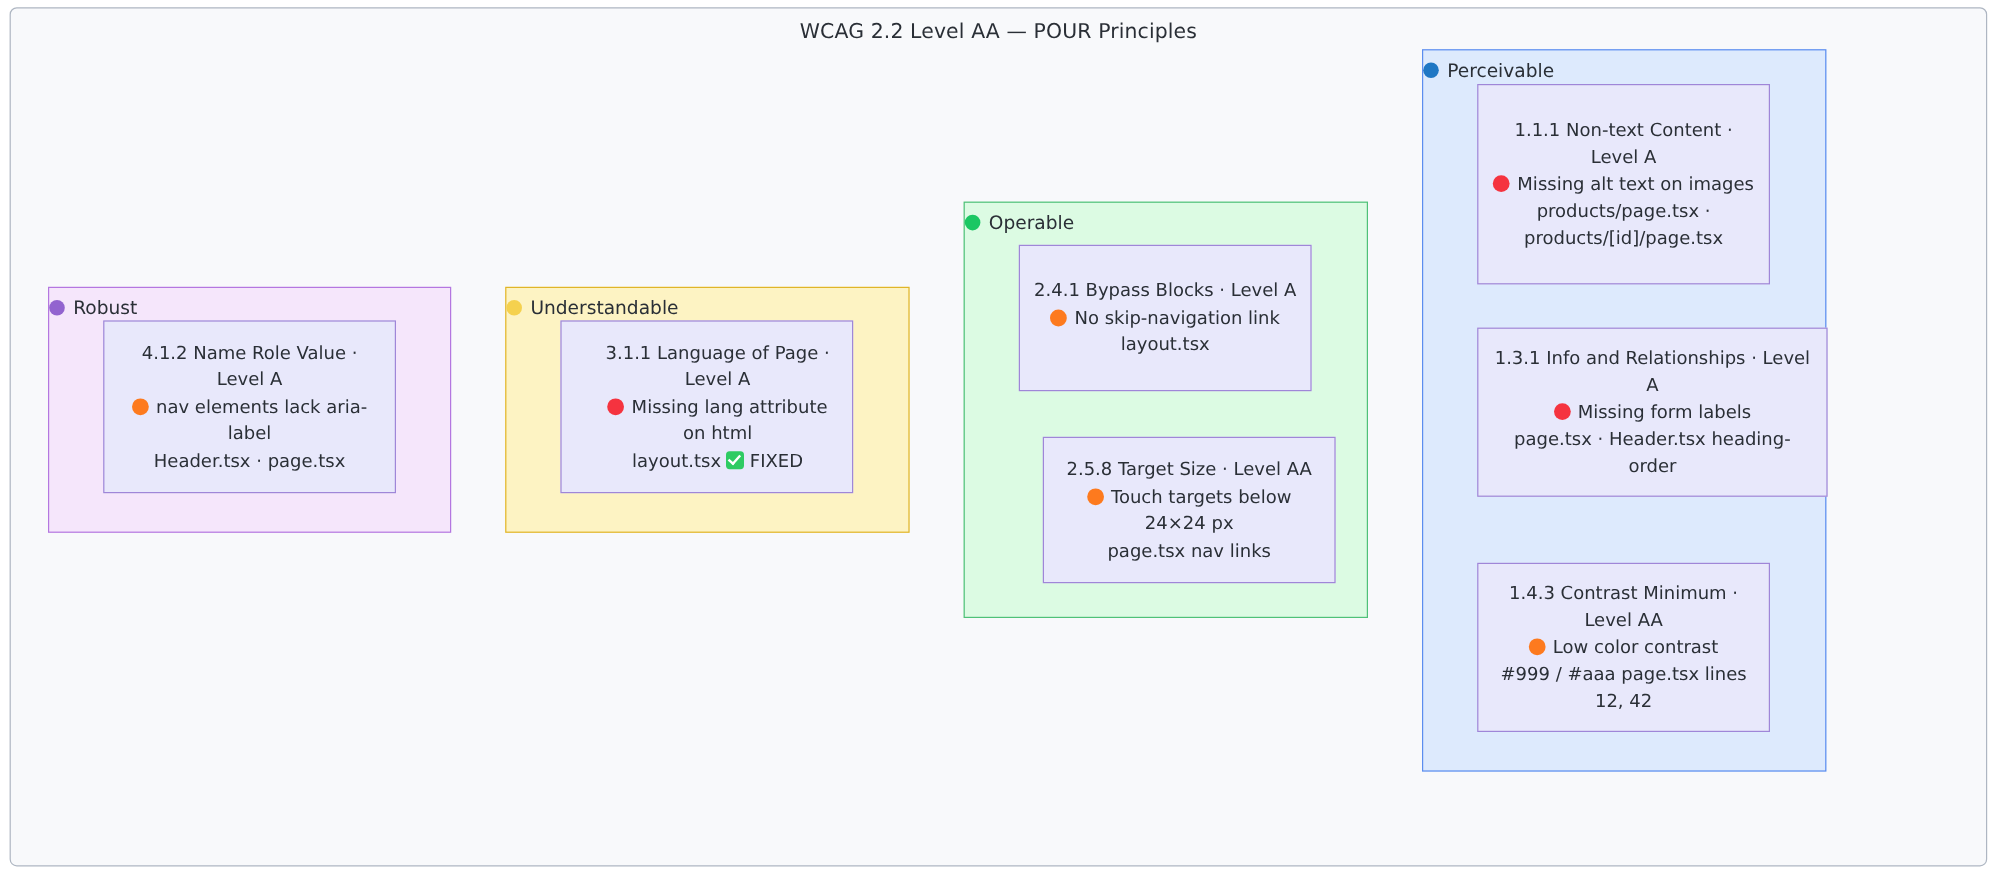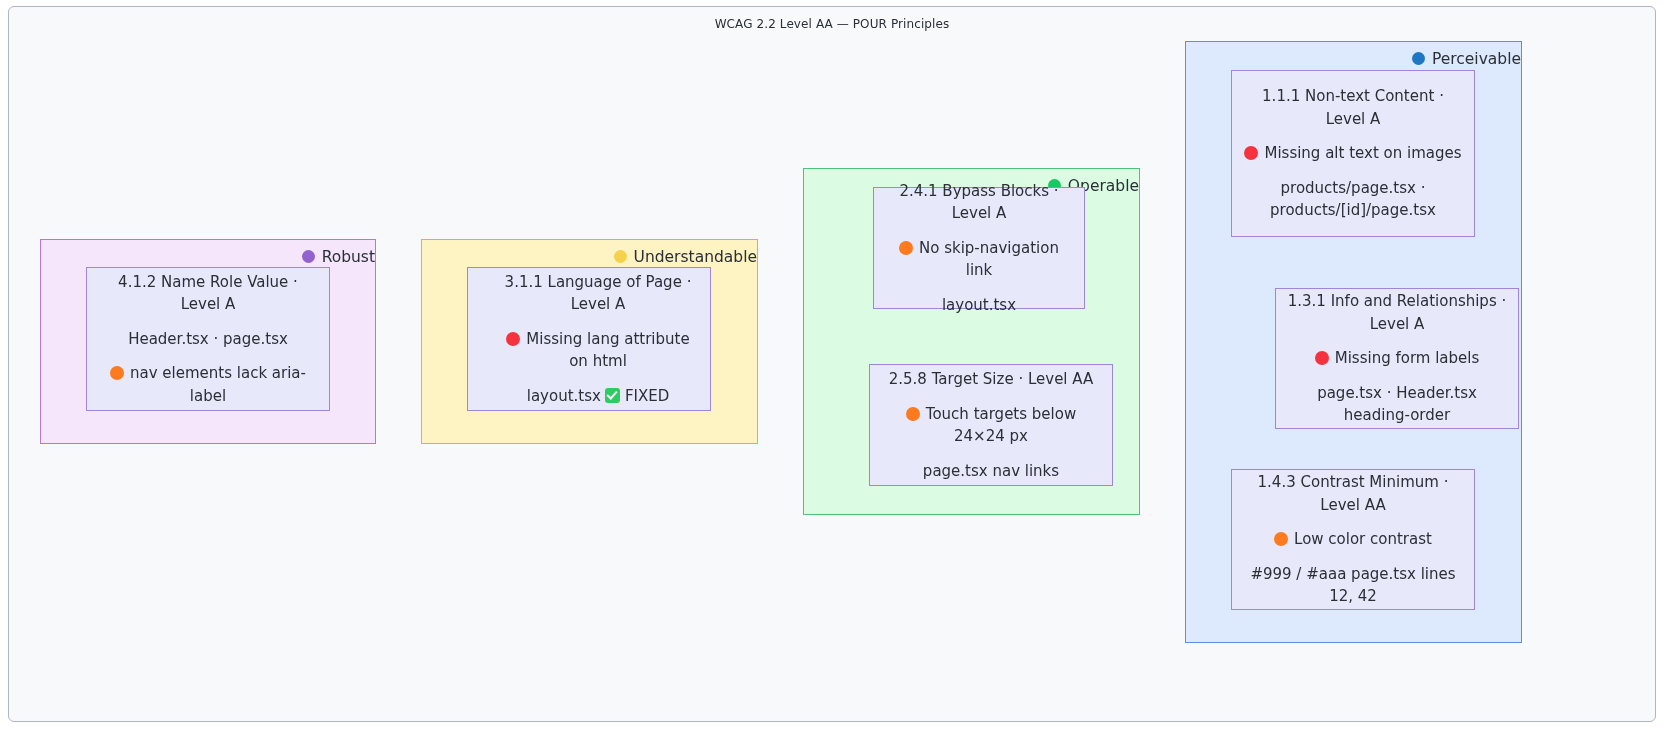--- a/index.html
+++ b/index.html
@@ -28,38 +28,38 @@
     background: #f8f9fb;
     border: 1.5px solid #aeb6c2;
     border-radius: 6px;
   }
   .diagram-title {
     position: absolute;
     left: 0;
     top: 10px;
     width: 100%;
     text-align: center;
-    font-size: 12px;
+    font-size: 17px;
     color: #2a2f36;
     letter-spacing: .1px;
   }
 
   
   .cluster {
     position: absolute;
     box-sizing: border-box;
     border-width: 1.5px;
     border-style: solid;
   }
   .cluster-title {
     position: absolute;
     left: 0;
     top: 8px;
     width: 100%;
-    text-align: right;
+    text-align: left;
     font-size: 15.5px;
     color: #2a2f36;
     white-space: nowrap;
   }
   .cluster-title .dot {
     display: inline-block;
     width: 13px;
     height: 13px;
     border-radius: 50%;
     vertical-align: -1px;
@@ -74,21 +74,20 @@
     border: 1.2px solid #9f86d8;
     display: flex;
     flex-direction: column;
     align-items: center;
     justify-content: center;
     text-align: center;
     font-size: 15px;
     line-height: 22.5px;
     color: #2a2f36;
     padding: 6px 10px;
-    gap: 12px;
   }
   .node .line {
     display: block;
     width: 100%;
   }
   .sev {
     display: inline-block;
     width: 14px;
     height: 14px;
     border-radius: 50%;
@@ -128,62 +127,62 @@
     <div class="diagram-title">WCAG 2.2 Level AA — POUR Principles</div>
   </div>
 
   <div class="cluster" style="left:40px; top:239px; width:336px; height:205px; background:#f5e6fb; border-color:#b477e0;">
     <div class="cluster-title">
       <span class="dot" style="background:#9263cf;"></span><span>Robust</span>
     </div>
   </div>
   <div class="node" style="left:86px; top:267px; width:244px; height:144px;">
     <span class="line">4.1.2 Name Role Value · Level A</span>
+    <span class="line"><span class="sev sev-warn"></span><span>nav elements lack aria-label</span></span>
     <span class="line">Header.tsx · page.tsx</span>
-    <span class="line"><span class="sev sev-warn"></span><span>nav elements lack aria-label</span></span>
   </div>
 
   <div class="cluster" style="left:421px; top:239px; width:337px; height:205px; background:#fdf3c3; border-color:#e0b528;">
     <div class="cluster-title">
       <span class="dot" style="background:#f5d14e;"></span><span>Understandable</span>
     </div>
   </div>
   <div class="node" style="left:467px; top:267px; width:244px; height:144px;padding-left:28px;">
     <span class="line">3.1.1 Language of Page · Level A</span>
     <span class="line"><span class="sev sev-error"></span><span>Missing lang attribute on html</span></span>
     <span class="line"><span>layout.tsx</span><span class="fixed-badge"></span><span>FIXED</span></span>
   </div>
 
   <div class="cluster" style="left:803px; top:168px; width:337px; height:347px; background:#dcfbe3; border-color:#4fc178;">
     <div class="cluster-title">
       <span class="dot" style="background:#1bc763;"></span><span>Operable</span>
     </div>
   </div>
-  <div class="node" style="left:849px; top:187px; width:212px; height:122px;margin-left:24px;">
+  <div class="node" style="left:849px; top:204px; width:244px; height:122px;">
     <span class="line">2.4.1 Bypass Blocks · Level A</span>
     <span class="line"><span class="sev sev-warn"></span><span>No skip-navigation link</span></span>
     <span class="line">layout.tsx</span>
   </div>
   <div class="node" style="left:849px; top:364px; width:244px; height:122px;margin-left:20px;">
     <span class="line">2.5.8 Target Size · Level AA</span>
     <span class="line"><span class="sev sev-warn"></span><span>Touch targets below 24×24 px</span></span>
     <span class="line">page.tsx nav links</span>
   </div>
 
   <div class="cluster" style="left:1185px; top:41px; width:337px; height:602px; background:#ddeafd; border-color:#5b8def;">
     <div class="cluster-title">
       <span class="dot" style="background:#1f77c4;"></span><span>Perceivable</span>
     </div>
   </div>
   <div class="node" style="left:1231px; top:70px; width:244px; height:167px;">
     <span class="line">1.1.1 Non-text Content · Level A</span>
     <span class="line"><span class="sev sev-error"></span><span>Missing alt text on images</span></span>
     <span class="line">products/page.tsx · products/[id]/page.tsx</span>
   </div>
-  <div class="node" style="left:1231px; top:288px; width:244px; height:141px;margin-left:44px;">
+  <div class="node" style="left:1231px; top:273px; width:292px; height:141px;">
     <span class="line">1.3.1 Info and Relationships · Level A</span>
     <span class="line"><span class="sev sev-error"></span><span>Missing form labels</span></span>
     <span class="line">page.tsx · Header.tsx heading-order</span>
   </div>
   <div class="node" style="left:1231px; top:469px; width:244px; height:141px;">
     <span class="line">1.4.3 Contrast Minimum · Level AA</span>
     <span class="line"><span class="sev sev-warn"></span><span>Low color contrast</span></span>
     <span class="line">#999 / #aaa page.tsx lines 12, 42</span>
   </div>
 </div>

